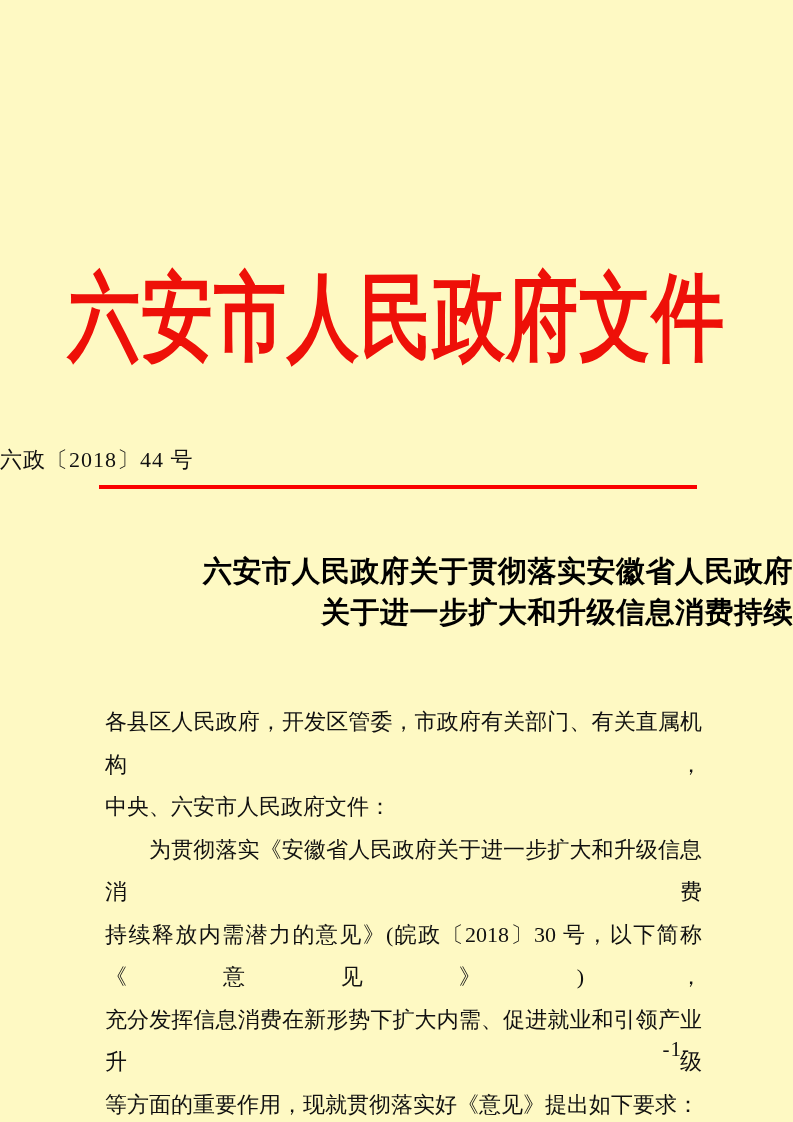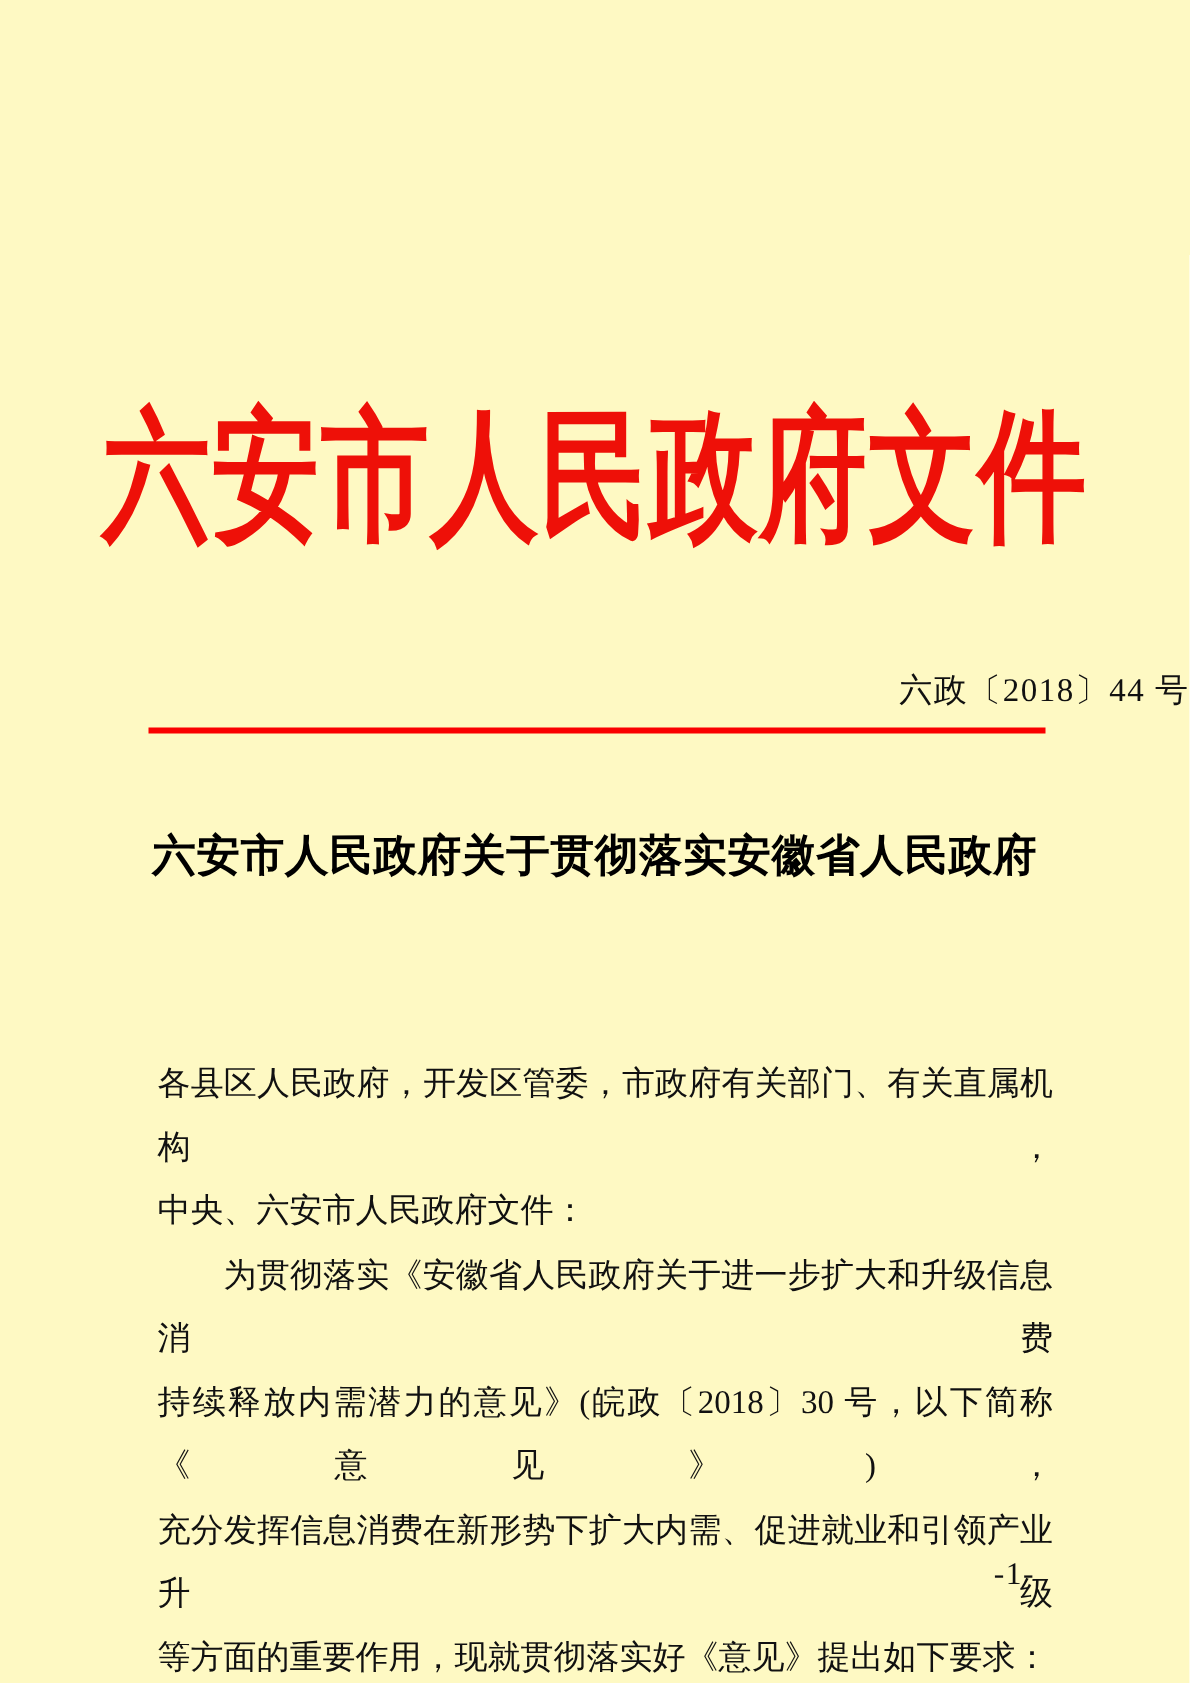--- a/index.html
+++ b/index.html
@@ -32,21 +32,21 @@
     transform-origin: top center;
     white-space: nowrap;
     letter-spacing: 1px;
   }
   
   .doc-number {
     position: absolute;
     top: 446px;
     left: 0;
     width: 100%;
-    text-align: right;
+    text-align: left;
     font-size: 22px;
     line-height: 28px;
     color: #111;
     letter-spacing: 1px;
   }
   
   .red-divider {
     position: absolute;
     top: 485px;
     left: 99px;
@@ -62,21 +62,21 @@
     width: 100%;
     margin: 0;
     text-align: center;
     font-family: "Liberation Serif", serif;
     font-weight: bold;
     font-size: 29px;
     line-height: 41px;
     color: #000;
     letter-spacing: 0.5px;
   }
-  .doc-title .title-line { display: block; }
+  .doc-title .title-line { display: block; text-align: right; }
   
   .body-block {
     position: absolute;
     top: 701px;
     left: 105px;
     width: 597px;
     font-size: 22px;
     line-height: 42.5px;
     color: #111;
   }
@@ -108,20 +108,21 @@
 <div class="page">
 
   <div class="org-title">六安市人民政府文件</div>
 
   <div class="doc-number">六政〔2018〕44 号</div>
 
   <div class="red-divider"></div>
 
   <h1 class="doc-title">
     <span class="title-line">六安市人民政府关于贯彻落实安徽省人民政府</span>
+    <span class="title-line">关于进一步扩大和升级信息消费持续</span>
   </h1>
 
   <div class="body-block">
     <div class="body-line justify">各县区人民政府，开发区管委，市政府有关部门、有关直属机构，</div>
     <div class="body-line">中央、六安市人民政府文件：</div>
     <div class="body-line indent justify">为贯彻落实《安徽省人民政府关于进一步扩大和升级信息消费</div>
     <div class="body-line justify">持续释放内需潜力的意见》(皖政〔2018〕30 号，以下简称《意见》)，</div>
     <div class="body-line justify">充分发挥信息消费在新形势下扩大内需、促进就业和引领产业升级</div>
     <div class="body-line">等方面的重要作用，现就贯彻落实好《意见》提出如下要求：</div>
 

